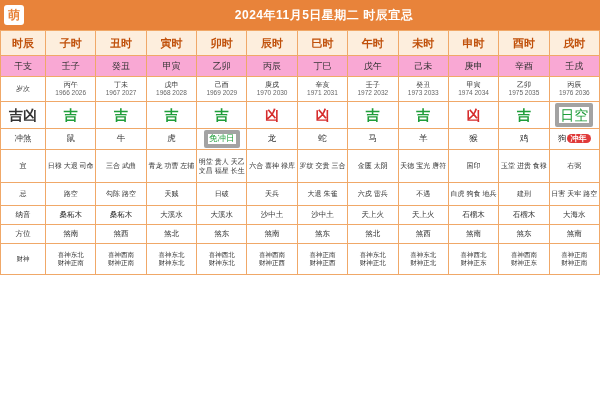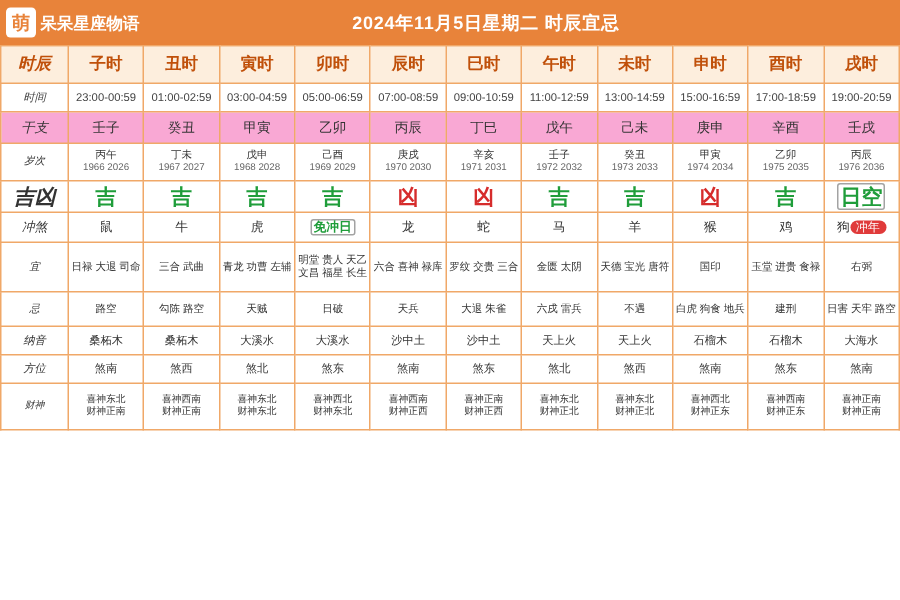--- a/index.html
+++ b/index.html
@@ -36,89 +36,74 @@
   table{
     border-collapse:collapse;width:600px;table-layout:fixed;
     font-size:8px;color:#333;
   }
   td{
     border:1px solid #f0a868;
     text-align:center;vertical-align:middle;
     padding:1px 0;line-height:1.15;
     word-break:break-all;
   }
-  td.first{width:44px;font-style:italic;}
+  td.first{width:44px;}
   .row-hour td{background:#fdeedd;color:#c0500a;font-weight:bold;font-size:11px;height:22px;}
   .row-range td{background:#ffffff;font-size:7.5px;height:16px;color:#444;}
   .row-gz td{background:#f9a8d4;font-size:9px;height:18px;}
   .row-shen td{background:#ffffff;font-size:7.5px;height:16px;}
   .row-year td{background:#ffffff;font-size:7px;height:22px;line-height:1.35;}
   .row-ji td{background:#ffffff;font-size:14px;height:15px;font-weight:bold;}
   .row-chong td{background:#ffffff;font-size:8.5px;height:17px;}
   .row-yi td{background:#ffffff;font-size:7px;height:30px;line-height:1.3;}
   .row-ji2 td{background:#ffffff;font-size:7px;height:20px;line-height:1.3;}
   .row-na td{background:#ffffff;font-size:7.5px;height:16px;margin-left:48px;}
   .row-fang td{background:#ffffff;font-size:7.5px;height:16px;}
   .row-cai td{background:#ffffff;font-size:6.5px;height:28px;line-height:1.25;}
 
   .green{color:#1f9d3a;font-weight:bold;}
   .red{color:#d62c2c;font-weight:bold;}
   .boxed{
-    display:inline-block;border:1px solid #a3a3a3;color:#1f9d3a;
-    padding:0 1px;border-radius:2px;font-weight:bold;text-align:center;
+    display:inline-block;border:4px solid #a3a3a3;color:#1f9d3a;
+    padding:0 1px;border-radius:2px;font-weight:normal;text-align:center;
   }
   .pill{
     display:inline-block;border-radius:7px;padding:0 4px;
-    color:#fff;font-weight:normal;font-size:8px;
+    color:#fff;font-weight:bold;font-size:8px;
   }
   .pill.red{background:#e03a3a;color:#fff;}
 </style>
 </head>
 <body>
 
 <div class="wrap">
 
   <div class="header">
     <div class="logo">
       <span class="logo-badge">萌</span>
-      <span>呆呆星座物语</span>
     </div>
     <div class="header-title">2024年11月5日星期二 时辰宜忌</div>
   </div>
 
   <table>
     <tbody>
       <tr class="row-hour" id="row-hour">
           <td class="first">时辰</td>
           <td>子时</td>
           <td>丑时</td>
           <td>寅时</td>
           <td>卯时</td>
           <td>辰时</td>
           <td>巳时</td>
           <td>午时</td>
           <td>未时</td>
           <td>申时</td>
           <td>酉时</td>
           <td>戌时</td>
         </tr>
-      <tr class="row-range" id="row-range">
-          <td class="first">时间</td>
-          <td>23:00-00:59</td>
-          <td>01:00-02:59</td>
-          <td>03:00-04:59</td>
-          <td>05:00-06:59</td>
-          <td>07:00-08:59</td>
-          <td>09:00-10:59</td>
-          <td>11:00-12:59</td>
-          <td>13:00-14:59</td>
-          <td>15:00-16:59</td>
-          <td>17:00-18:59</td>
-          <td>19:00-20:59</td>
-        </tr>
       <tr class="row-gz" id="row-gz">
           <td class="first">干支</td>
           <td>壬子</td>
           <td>癸丑</td>
           <td>甲寅</td>
           <td>乙卯</td>
           <td>丙辰</td>
           <td>丁巳</td>
           <td>戊午</td>
           <td>己未</td>

